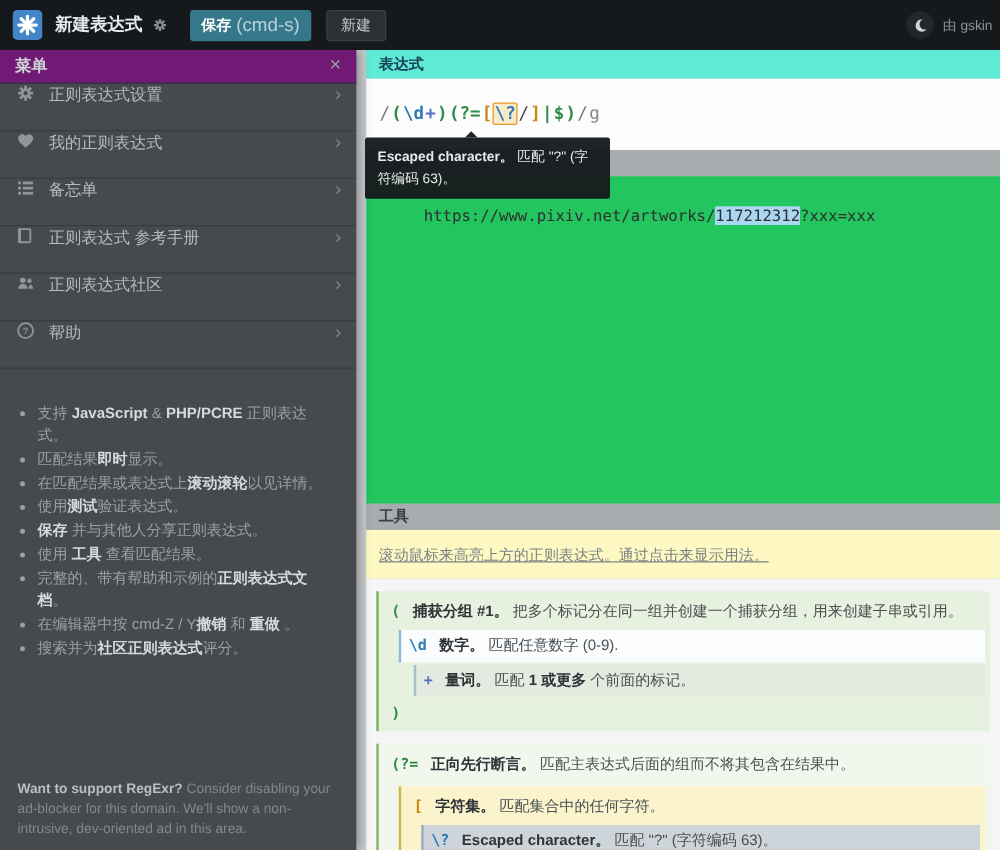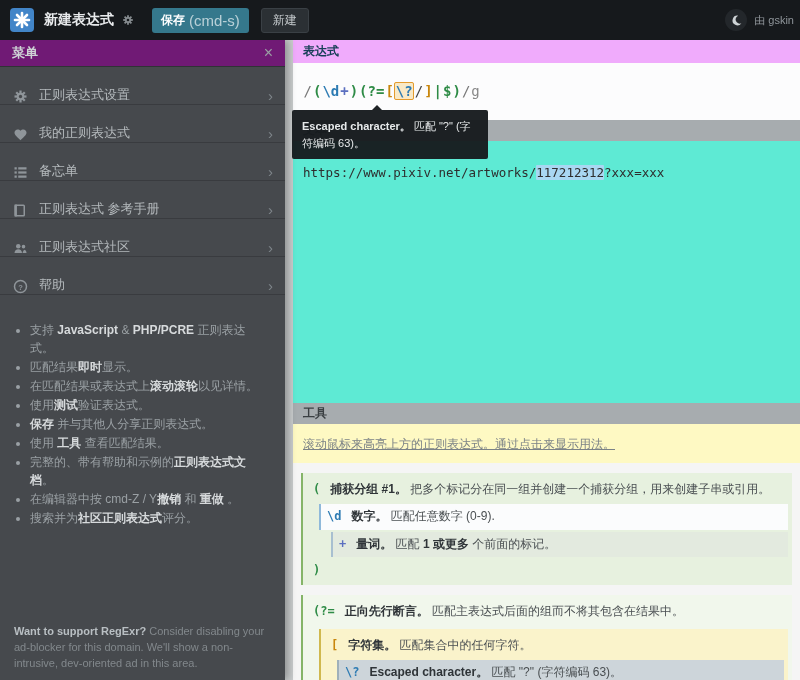--- a/index.html
+++ b/index.html
@@ -23,42 +23,42 @@
             align-items:center;justify-content:center;cursor:pointer;}
   .account{color:#8f959a;font-size:11px;white-space:nowrap;margin-right:-4px;}
 
   
   .sidebar{position:absolute;left:0;top:40px;width:285px;height:640px;background:#46494d;
            box-shadow:3px 0 8px rgba(0,0,0,.3);z-index:10;box-sizing:border-box;}
   .menu-head{height:26px;background:#701a75;border-bottom:1px solid #2f3336;display:flex;
              align-items:center;padding:0 12px;}
   .menu-title{color:#ced2d5;font-size:13px;font-weight:bold;flex:1;}
   .menu-close{color:#9aa0a4;font-size:16px;line-height:1;cursor:pointer;}
-  .sb-item{height:37px;display:flex;align-items:flex-end;padding:0 12px;
+  .sb-item{height:37px;display:flex;align-items:flex-start;padding:0 12px;
            border-bottom:1px solid rgba(0,0,0,.18);cursor:pointer;}
   .sb-icon{width:17px;display:flex;justify-content:center;flex:none;}
   .sb-label{flex:1;color:#b5babd;font-size:13px;margin-left:10px;}
   .sb-chev{color:#7e858a;font-size:15px;}
   .sb-intro{margin:46px 16px 0 14px;color:#9aa0a4;font-size:12px;line-height:1.55;}
   .sb-intro .b,.sb-bullets .b{color:#d7dadc;}
   .sb-bullets{margin:26px 24px 0 14px;padding-left:16px;color:#9aa0a4;font-size:12px;line-height:1.5;}
   .sb-bullets li{margin-bottom:1px;}
   .sb-ad{position:absolute;left:14px;right:18px;bottom:8px;color:#82888c;font-size:11px;line-height:1.45;}
   .sb-ad .b{color:#b9bfc3;}
 
   
   .main{position:absolute;left:285px;top:40px;width:515px;height:640px;background:#c9cccd;}
   .sec{position:absolute;left:8px;right:0;box-sizing:border-box;}
   .bar{display:flex;align-items:center;padding-left:10px;font-size:12px;font-weight:bold;}
-  .expr-head{top:0;height:23px;background:#f0abfc;color:#173e57;}
+  .expr-head{top:0;height:23px;background:#5eead4;color:#173e57;}
   .expr-editor{top:23px;height:57px;background:#fcfcfd;cursor:text;}
   .expr-line{padding:20px 0 0 10px;font-family:"DejaVu Sans Mono",monospace;font-size:14px;}
   .expr-line span{padding:0 .5px;}
   .text-head{top:80px;height:21px;background:#a7acaf;color:#3a3f42;}
-  .text-area{top:101px;height:262px;background:#5eead4;cursor:text;}
+  .text-area{top:101px;height:262px;background:#22c55e;cursor:text;padding-left:36px;}
   .url-line{padding:24px 10px 0;font-family:"DejaVu Sans Mono",monospace;font-size:12.5px;color:#2e2e2e;}
   .url-line .match{background:#a9d7f2;border-radius:1px;}
   .tools-head{top:363px;height:21px;background:#a7acaf;color:#3a3f42;}
   .tools-desc{top:384px;height:39px;background:#fef9c3;color:#7b8286;font-size:12px;
               padding:12px 10px 0;text-decoration:underline;}
   .explain{top:423px;height:217px;background:#f5f5f5;padding:10px 8px;overflow:hidden;
            font-size:12px;color:#4a4f52;}
 
   
   .tok-delim{color:#777;}

